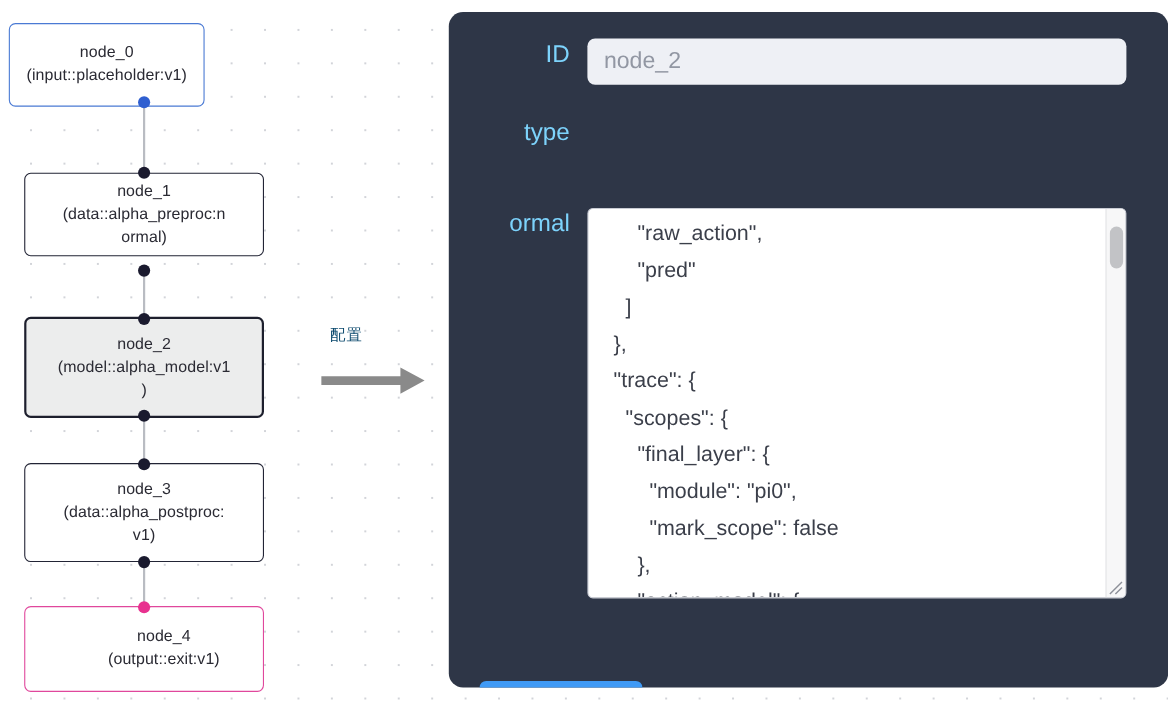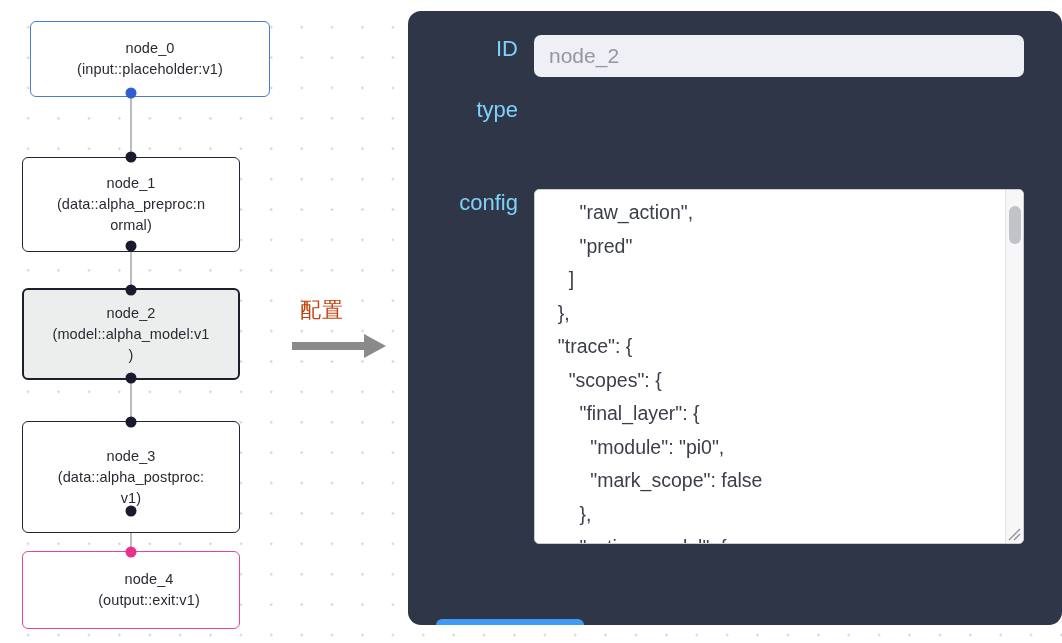--- a/index.html
+++ b/index.html
@@ -73,22 +73,22 @@
     position: absolute;
     left: 292px;
     top: 296px;
     width: 110px;
     height: 70px;
   }
   #annotation .anno-text {
     position: absolute;
     left: 8px;
     top: 0;
-    font-size: 21px;
-    color: #c2410c;
+    font-size: 14px;
+    color: #0c4a6e;
     letter-spacing: 1px;
     font-family: "DejaVu Sans", sans-serif;
   }
   #annotation .anno-arrow {
     position: absolute;
     left: 0;
     top: 35px;
   }
 
   
@@ -128,21 +128,21 @@
     border: none;
     border-radius: 7px;
     color: #9297a3;
     font-size: 21px;
     font-family: "Liberation Sans", sans-serif;
     padding: 0 15px;
     outline: none;
   }
 
   #row-id   { top: 24px; }
-  #row-type { top: 85px; justify-content: space-between; }
+  #row-type { top: 95px; justify-content: space-between; }
   #row-config { top: 178px; }
 
   .config-box {
     position: relative;
     width: 490px;
     height: 355px;
     background: #ffffff;
     border: 1px solid #c9ccd4;
     border-radius: 5px;
     box-sizing: border-box;
@@ -214,43 +214,43 @@
 
 <div id="root">
 
   <div id="graph-canvas">
 
     <div class="edge-line" style="left:130px; top:92px;  height:70px;"></div>
     <div class="edge-line" style="left:130px; top:242px; height:51px;"></div>
     <div class="edge-line" style="left:130px; top:375px; height:51px;"></div>
     <div class="edge-line" style="left:130px; top:508px; height:48px;"></div>
 
-    <div class="gnode is-input" style="left:30px; top:21px; width:240px; height:76px;">
+    <div class="gnode is-input" style="left:8px; top:21px; width:178px; height:76px;">
       <span class="label">node_0
 (input::placeholder:v1)</span>
     </div>
     <div class="port-dot blue" style="left:131px; top:93px;"></div>
 
-    <div class="gnode" style="left:22px; top:157px; width:218px; height:95px;">
+    <div class="gnode" style="left:22px; top:157px; width:218px; height:76px;">
       <span class="label">node_1
 (data::alpha_preproc:n
 ormal)</span>
     </div>
     <div class="port-dot" style="left:131px; top:157px;"></div>
     <div class="port-dot" style="left:131px; top:246px;"></div>
 
     <div class="gnode is-selected" style="left:22px; top:288px; width:218px; height:92px;">
       <span class="label">node_2
 (model::alpha_model:v1
 )</span>
     </div>
     <div class="port-dot" style="left:131px; top:290px;"></div>
     <div class="port-dot" style="left:131px; top:378px;"></div>
 
-    <div class="gnode" style="left:22px; top:421px; width:218px; height:112px;">
+    <div class="gnode" style="left:22px; top:421px; width:218px; height:90px;">
       <span class="label">node_3
 (data::alpha_postproc:
 v1)</span>
     </div>
     <div class="port-dot" style="left:131px; top:422px;"></div>
     <div class="port-dot" style="left:131px; top:511px;"></div>
 
     <div class="gnode is-output" style="left:22px; top:551px; width:218px; height:78px;padding-left:44px;">
       <span class="label">node_4
 (output::exit:v1)</span>
@@ -270,21 +270,21 @@
     <div class="field-row" id="row-id">
       <div class="field-label">ID</div>
       <input class="text-input" type="text" value="node_2" style="">
     </div>
 
     <div class="field-row" id="row-type">
       <div class="field-label">type</div>
     </div>
 
     <div class="field-row" id="row-config">
-      <div class="field-label">config</div>
+      <div class="field-label">ormal</div>
       <div class="config-box">
         <pre class="config-text">      "raw_action",
       "pred"
     ]
   },
   "trace": {
     "scopes": {
       "final_layer": {
         "module": "pi0",
         "mark_scope": false

